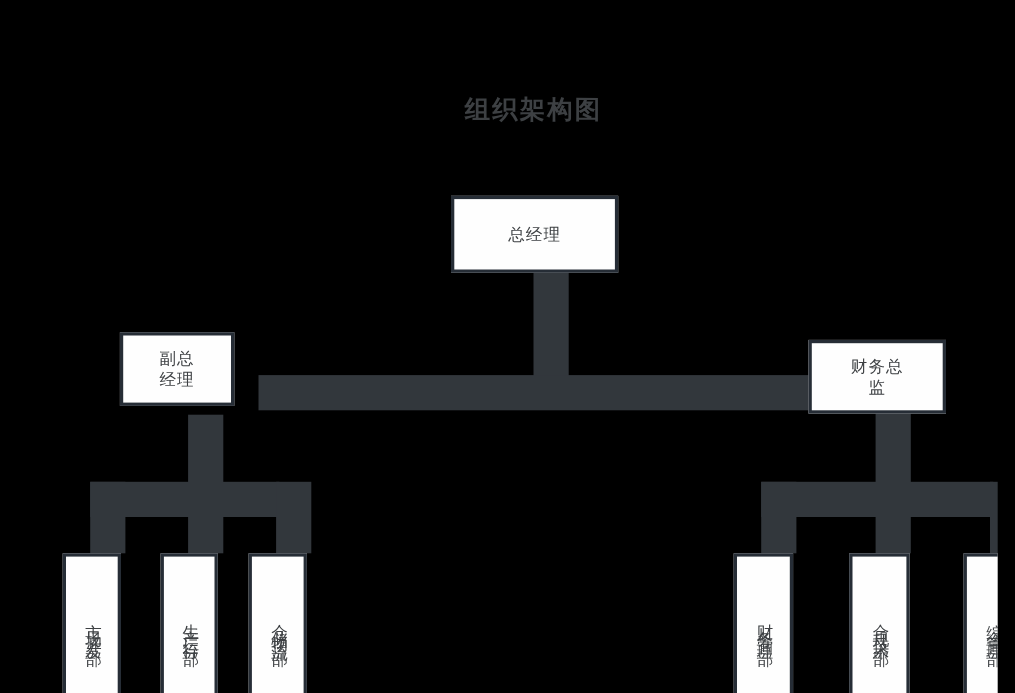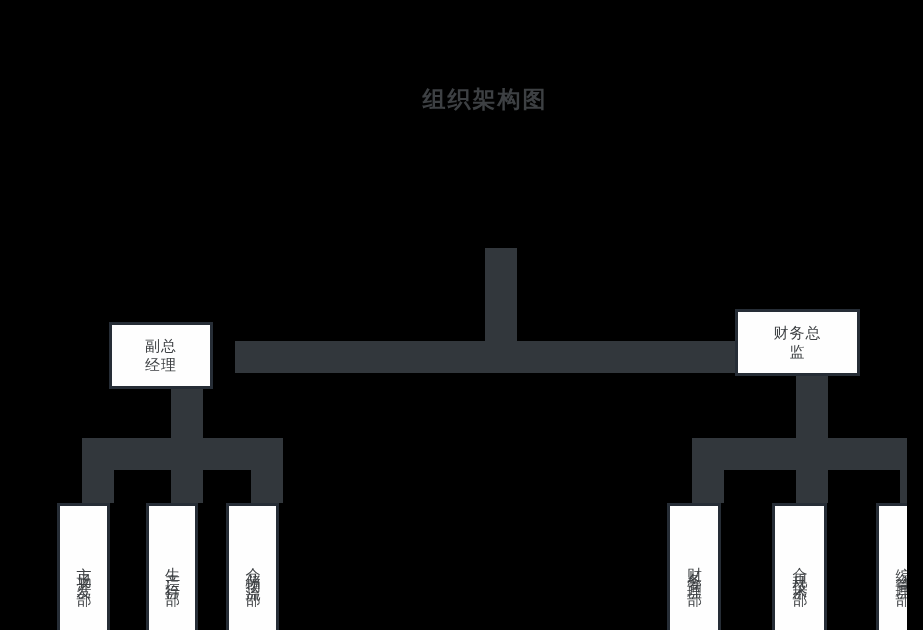--- a/index.html
+++ b/index.html
@@ -53,21 +53,21 @@
     white-space: nowrap;
   }
 
   .line {
     position: absolute;
     background: var(--connector);
   }
 
   
   .n-root  { left: 378px; top: 146px; width: 152px; height: 70px; }
-  .n-l2a   { left:  77px; top: 290px; width: 104px; height: 67px; justify-content: flex-end; }
+  .n-l2a   { left:  77px; top: 270px; width: 104px; height: 67px; justify-content: flex-end; }
   .n-l2b   { left: 703px; top: 277px; width: 125px; height: 67px; font-family: Liberation Serif, serif; }
   .n-l3a   { left:  25px; top: 471px; width: 53px; height: 133px; }
   .n-l3b   { left: 114px; top: 471px; width: 52px; height: 133px; }
   .n-l3c   { left: 194px; top: 471px; width: 53px; height: 133px; }
   .n-l3d   { left: 635px; top: 471px; width: 54px; height: 133px; }
   .n-l3e   { left: 740px; top: 471px; width: 55px; height: 133px; }
   .n-l3f   { left: 844px; top: 471px; width: 53px; height: 133px; }
 </style>
 </head>
 <body>
@@ -82,20 +82,23 @@
   <div class="line" style="left:139px; top:345px; width:3px;  height:126px;"></div>
   <div class="line" style="left:50px;  top:406px; width:172px; height:3px;"></div>
   <div class="line" style="left:50px;  top:406px; width:3px;  height:65px;"></div>
   <div class="line" style="left:219px; top:406px; width:3px;  height:65px;"></div>
 
   <div class="line" style="left:764px; top:344px; width:3px;  height:127px;"></div>
   <div class="line" style="left:660px; top:406px; width:211px; height:3px;"></div>
   <div class="line" style="left:660px; top:406px; width:3px;  height:65px;"></div>
   <div class="line" style="left:868px; top:406px; width:3px;  height:65px;"></div>
 
+  <div class="node n-root">
+    <span class="node-label">总经理</span>
+  </div>
 
   <div class="node n-l2a">
     <span class="node-label">副总经理</span>
   </div>
 
   <div class="node n-l2b">
     <span class="node-label">财务总监</span>
   </div>
 
   <div class="node vert n-l3a">

